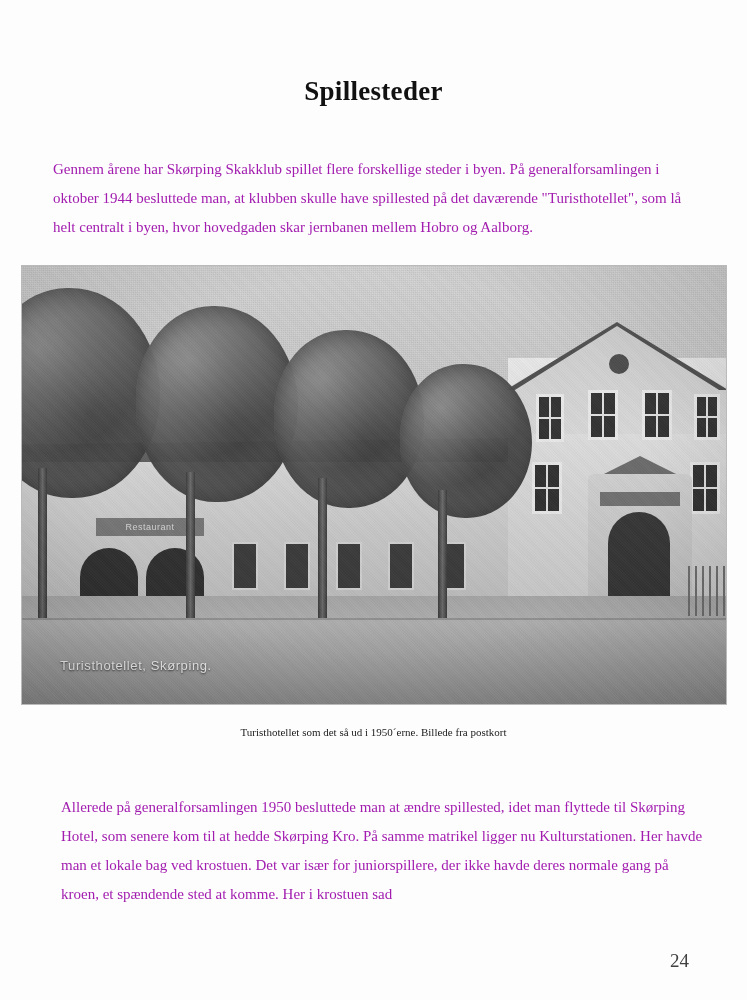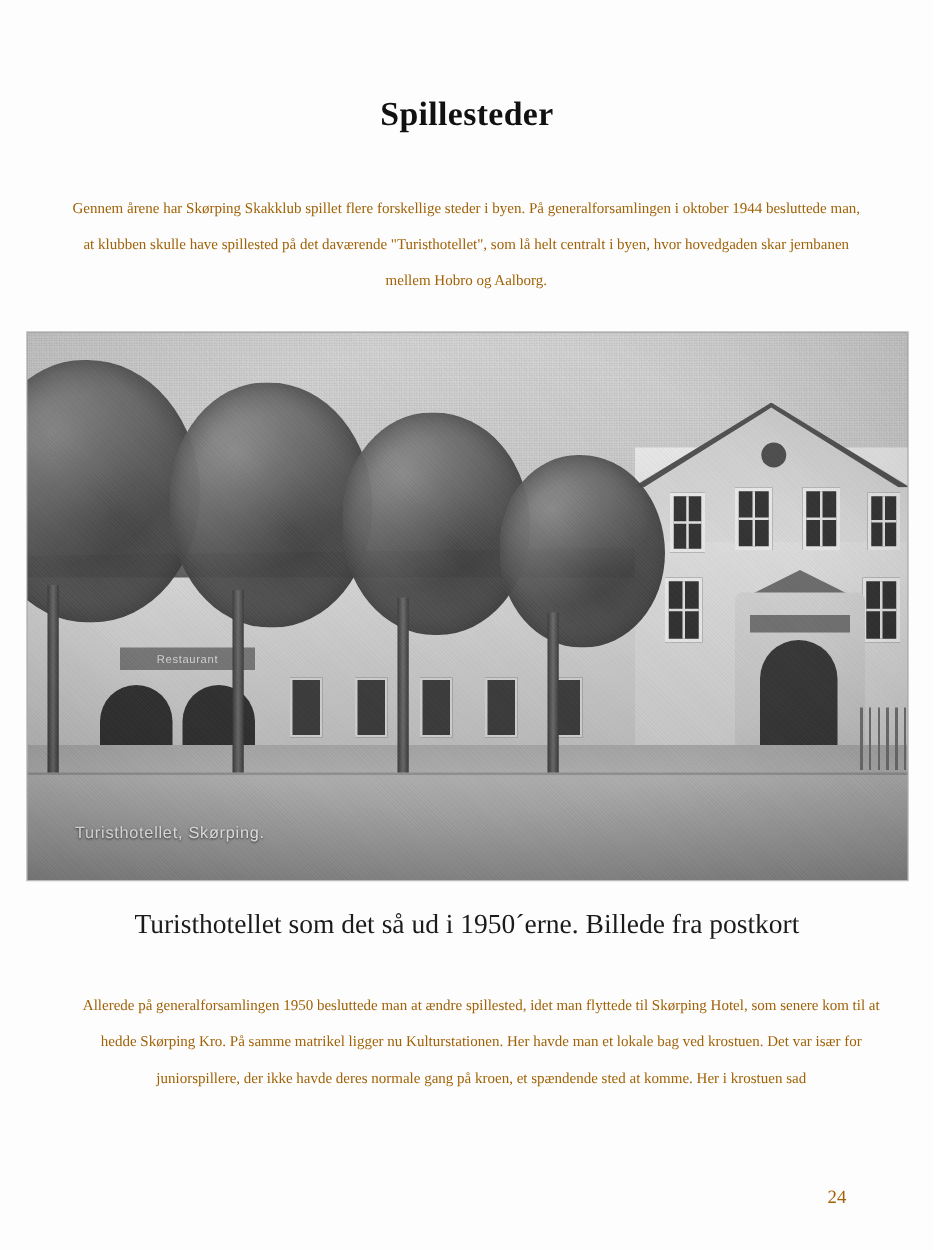--- a/index.html
+++ b/index.html
@@ -26,50 +26,50 @@
     left: 0;
     width: 747px;
     text-align: center;
     font-size: 27px;
     font-weight: bold;
     letter-spacing: 0.3px;
     color: #111;
   }
   .para {
     position: absolute;
-    font-size: 12px;
+    font-size: 15px;
     line-height: 29px;
-    color: #a16207;
-    text-align: center;
+    color: #a21caf;
+    text-align: left;
   }
   .para-top {
     top: 140px;
     left: 53px;
     width: 640px;
   }
   .caption {
     position: absolute;
     top: 726px;
     left: 0;
     width: 747px;
     text-align: center;
-    font-size: 22px;
+    font-size: 11px;
     color: #1b1b1b;
   }
   .para-bottom {
     top: 778px;
     left: 61px;
     width: 648px;
   }
   .page-number {
     position: absolute;
     top: 950px;
-    right: 70px;
-    font-size: 15px;
-    color: #a16207;
+    right: 58px;
+    font-size: 19px;
+    color: #404040;
   }
 
   
   .photo {
     position: absolute;
     top: 266px;
     left: 22px;
     width: 704px;
     height: 438px;
     overflow: hidden;

